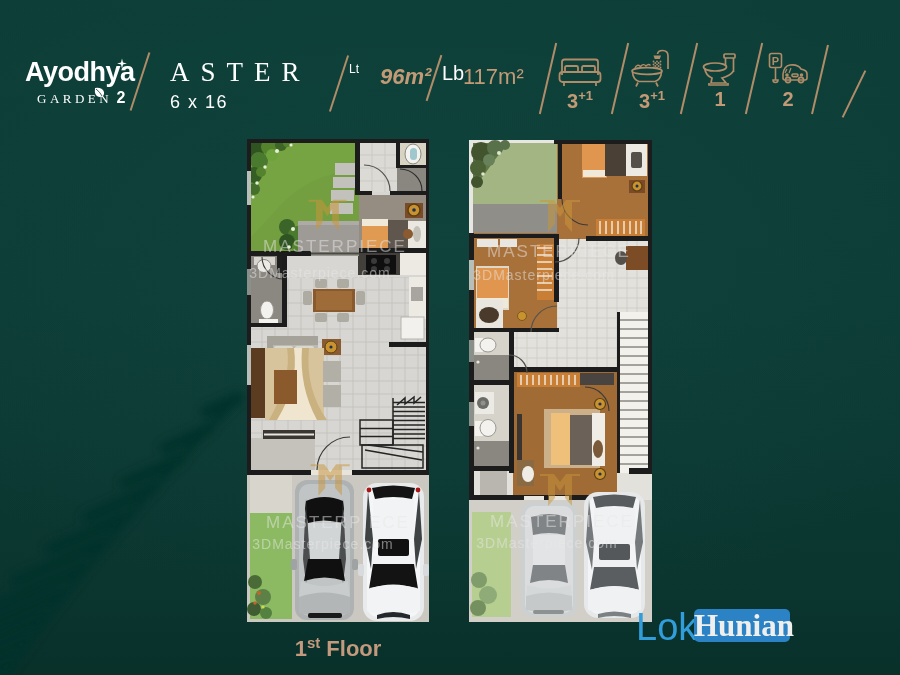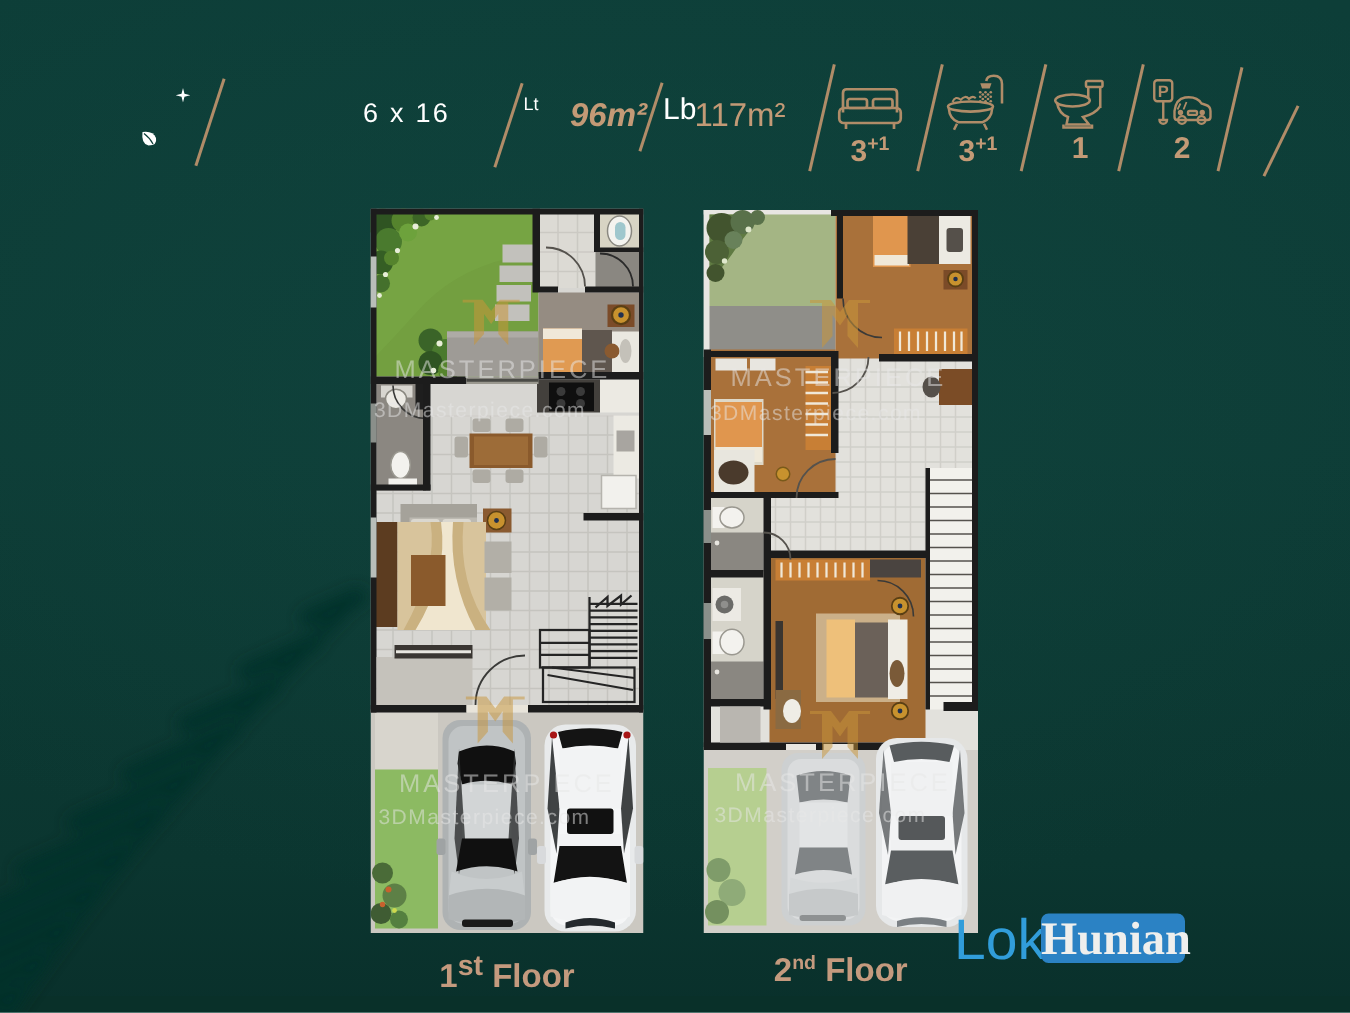--- a/index.html
+++ b/index.html
@@ -26,40 +26,45 @@
         <filter id="lblur" x="-40%" y="-40%" width="180%" height="180%">
           <feGaussianBlur stdDeviation="4.5"></feGaussianBlur>
         </filter>
       </defs>
     <g filter="url(#lblur)" stroke="#06312b" fill="none" opacity="0.9" stroke-linecap="round">
       <path d="M0,345 Q85,215 238,58" stroke-width="7"></path>
       <path d="M12,322 L-134,385 M27,300 L-107,359 M44,277 L-79,331 M63,253 L-49,302 M83,228 L-17,272 M105,202 L16,241 M128,176 L51,209 M153,148 L87,177 M180,119 L125,143 M208,89 L165,108 M238,58 L206,72" stroke-width="12"></path>
     </g>
   </svg>
 
+  <div class="abs" style="left:25px;top:59px;width:98px;text-align:center;color:#fff;">
+    <div style="font-size:27px;font-weight:bold;letter-spacing:-0.5px;line-height:1;">Ayodhya</div>
+    <div style="font-family:'Liberation Serif',serif;font-size:13px;letter-spacing:3.5px;margin-top:3px;margin-left:12px;white-space:nowrap;">GARDEN<b style="font-family:'Liberation Sans',sans-serif;font-size:16px;letter-spacing:0;">&nbsp;2</b></div>
+  </div>
   <svg class="abs" style="left:116px;top:58px" width="12" height="11" viewBox="0 0 22 18">
     <path d="M11 0 L12.8 7.2 L20 9 L12.8 10.8 L11 18 L9.2 10.8 L2 9 L9.2 7.2 Z" fill="#fff"></path>
   </svg>
   <svg class="abs" style="left:93px;top:86px" width="13" height="13" viewBox="0 0 13 13">
     <path d="M2,2 Q9,1 11,6 Q12,11 6,11 Q1,10 2,2 Z" fill="#fff"></path>
     <path d="M3,3 Q7,6 9,10" stroke="#0d3e38" stroke-width="0.8" fill="none"></path>
   </svg>
 
   <div class="diag" style="left:139px;top:51px;height:61px;transform:rotate(18deg);"></div>
   <div class="diag" style="left:338px;top:54px;height:59px;transform:rotate(18deg);"></div>
   <div class="diag" style="left:433px;top:54px;height:48px;transform:rotate(18deg);"></div>
   <div class="diag" style="left:547px;top:42px;height:73px;transform:rotate(13deg);"></div>
   <div class="diag" style="left:619px;top:42px;height:73px;transform:rotate(13deg);"></div>
   <div class="diag" style="left:688px;top:42px;height:73px;transform:rotate(13deg);"></div>
   <div class="diag" style="left:753px;top:42px;height:73px;transform:rotate(13deg);"></div>
   <div class="diag" style="left:819px;top:44px;height:71px;transform:rotate(13deg);"></div>
   <div class="diag" style="left:853px;top:68px;height:52px;transform:rotate(26deg);"></div>
 
   <div class="abs" style="left:170px;top:59px;width:138px;color:#fff;">
-    <div style="font-size:18px;text-align:right;margin-top:6px;letter-spacing:1.5px;padding-right:8px;">6 x 16</div>
+    <div style="font-family:'Liberation Serif',serif;font-size:27px;letter-spacing:11px;line-height:1;">ASTER</div>
+    <div style="font-size:18px;text-align:left;margin-top:6px;letter-spacing:1.5px;padding-right:8px;">6 x 16</div>
   </div>
 
   <div class="abs" style="left:349px;top:62px;color:#fff;font-size:12px;">Lt</div>
   <div class="abs gold" style="left:380px;top:64px;font-size:22px;font-weight:bold;font-style:italic;">96m²</div>
   <div class="abs" style="left:442px;top:62px;color:#fff;font-size:20px;">Lb</div>
   <div class="abs gold" style="left:463px;top:64px;font-size:22px;font-weight:normal;">117m²</div>
 
   <svg class="abs" style="left:558px;top:58px" width="44" height="30" viewBox="0 0 44 30" fill="none" stroke="#b08c68" stroke-width="1.8">
     <path d="M4,17 L4,4 Q4,1.5 6.5,1.5 L37.5,1.5 Q40,1.5 40,4 L40,17"></path>
     <rect x="1.5" y="14" width="41" height="10" rx="3"></rect>
@@ -509,20 +514,19 @@
     </g>
     <g opacity="0.5" fill="#c8963a">
       <path d="M71,334 L85,334 L91,342 L97,334 L111,334 L111,336 L103,336 L103,366 L96,358 L96,344 L91,351 L86,344 L86,358 L79,366 L79,336 L71,336 Z"></path>
     </g>
     <g fill="#e8e8e8" opacity="0.5" font-family="Liberation Sans" text-anchor="middle">
       <text x="93" y="387" font-size="17" letter-spacing="2">MASTERPIECE</text>
       <text x="78" y="408" font-size="14" letter-spacing="1">3DMasterpiece.com</text>
     </g>
   </svg>
 
-  <div class="abs" style="left:247px;top:634px;width:182px;text-align:center;color:#c49a7e;font-size:22px;font-weight:bold;">1<sup style="font-size:19px;">st</sup> Floor</div>
-  <div class="abs" style="left:469px;top:634px;width:183px;text-align:center;color:#c49a7e;font-size:22px;font-weight:bold;">2<sup style="font-size:13px;">nd</sup> Floor</div>
+  <div class="abs" style="left:247px;top:634px;width:182px;text-align:center;color:#c49a7e;font-size:22px;font-weight:bold;">1<sup style="font-size:15px;">st</sup> Floor</div>
 
   <div class="abs" style="left:636px;top:608px;font-size:38px;line-height:1;color:#319dda;">Lokasi</div>
   <div class="abs" style="left:694px;top:609px;width:96px;height:33px;background:#2b82c4;border-radius:5px;text-align:center;">
     <span style="font-family:'Liberation Serif',serif;font-weight:bold;font-size:31px;color:#efefed;line-height:33px;">Hunian</span>
   </div>
 </div>
 
 </body></html>

